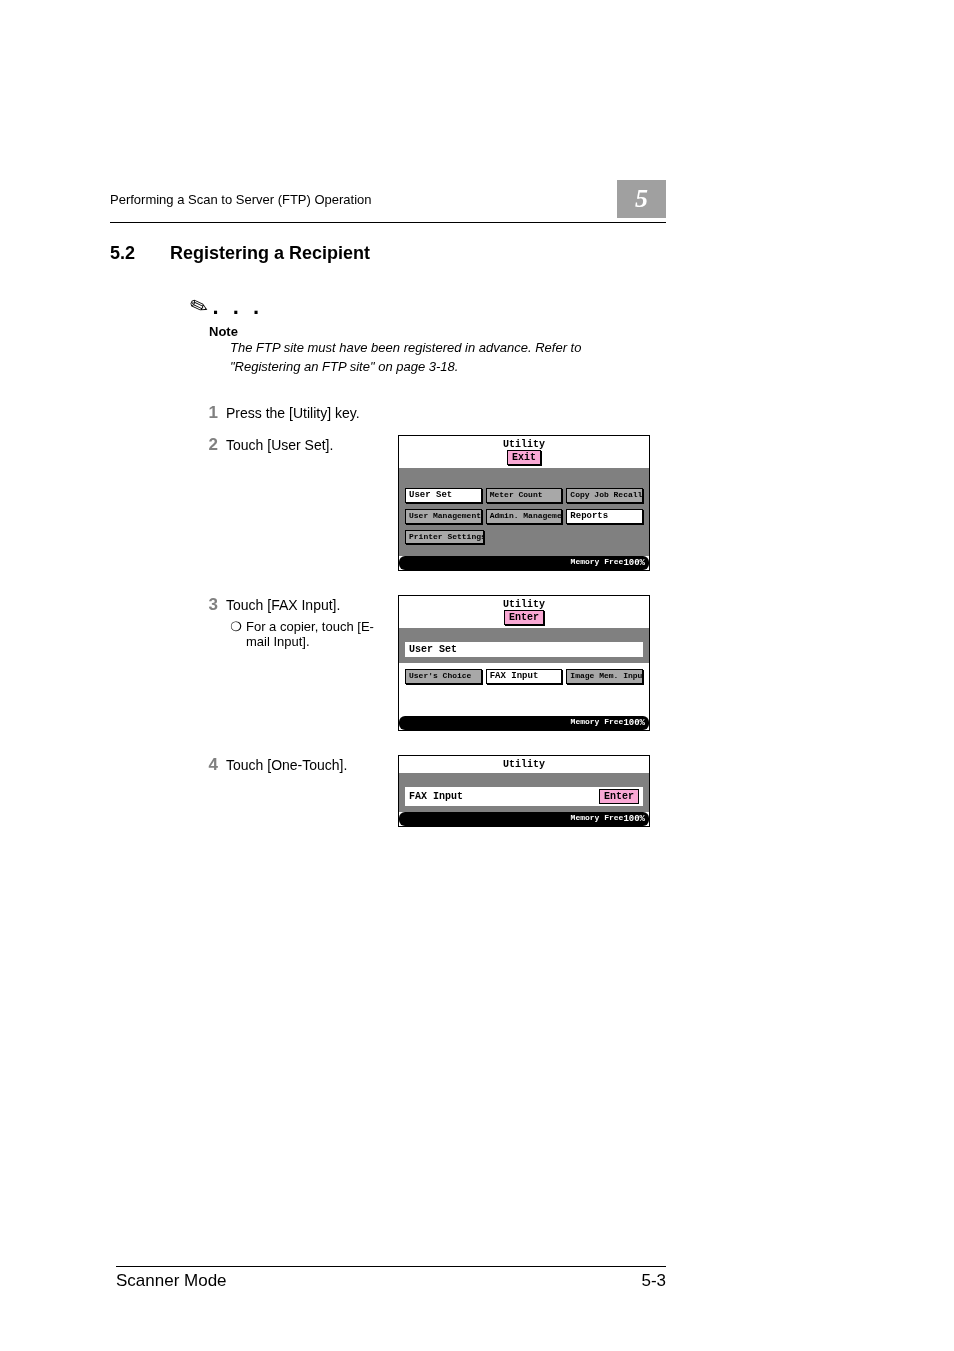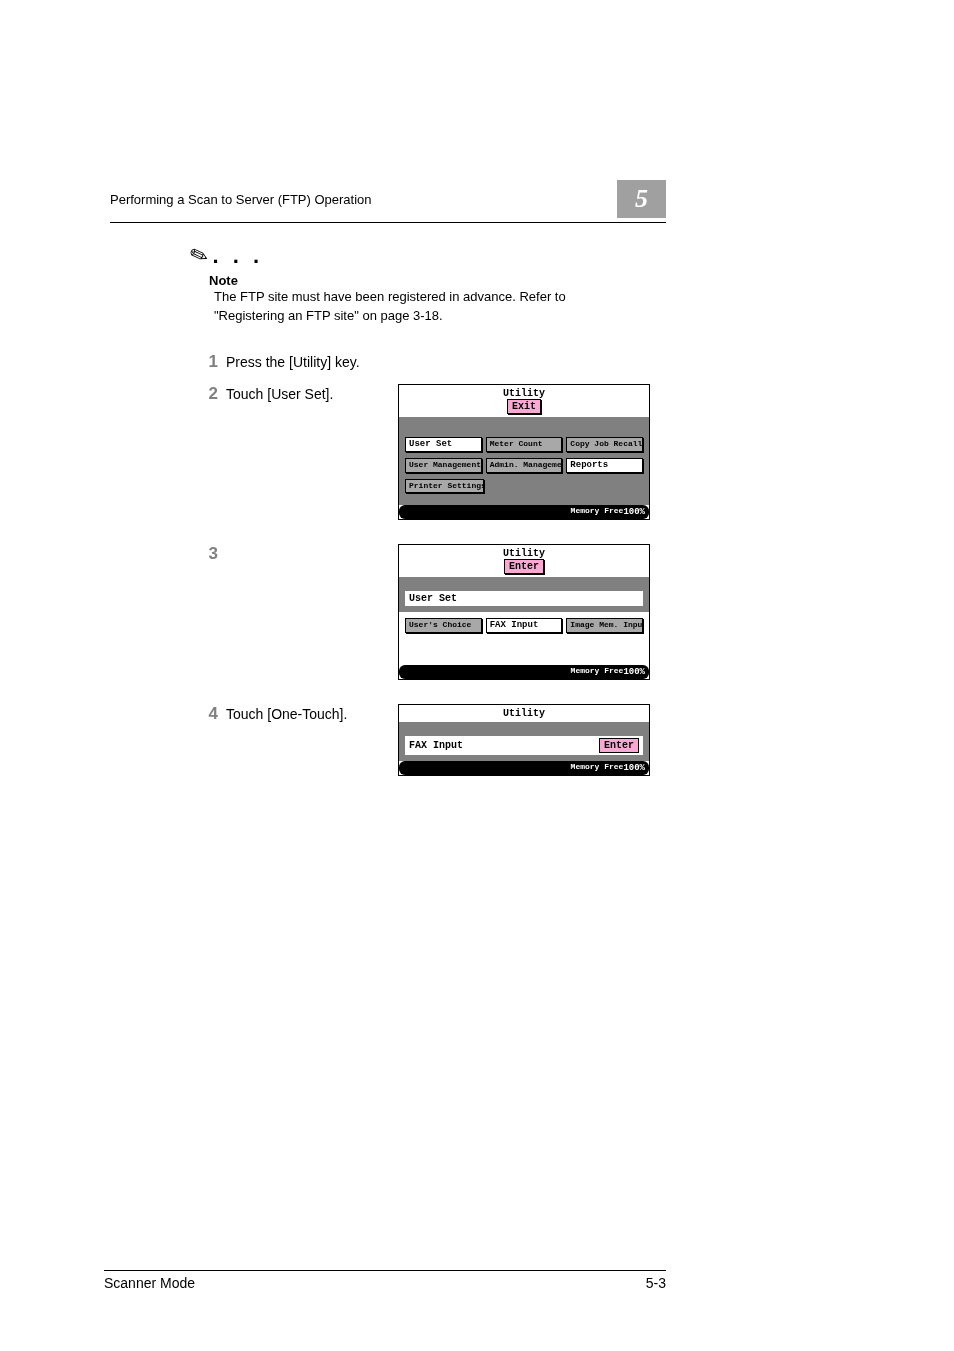--- a/index.html
+++ b/index.html
@@ -71,22 +71,23 @@
     font-size: 22px;
     font-weight: bold;
     letter-spacing: 4px;
   }
   .note-label {
     font-weight: bold;
     font-size: 13px;
     margin-left: 19px;
   }
   .note-body {
+    font-style: italic;
     font-size: 13px;
-    margin-left: 24px;
+    margin-left: 40px;
     line-height: 1.45;
     max-width: 400px;
   }
   .step-row {
     display: flex;
     align-items: flex-start;
     margin-bottom: 12px;
   }
   .step-num {
     color: #808080;
@@ -201,45 +202,48 @@
     border-radius: 6px;
   }
   .lcd-status span:first-child {
     display:inline-block;
     line-height:1;
     vertical-align: middle;
   }
   .footer {
     position: absolute;
     bottom: 60px;
-    left: 104px;
+    left: 116px;
     right: 110px;
     border-top: 1px solid #000;
     padding-top: 4px;
-    font-size: 14px;
+    font-size: 17px;
     display: flex;
     justify-content: space-between;
   }
   .two-line {
     display: inline-block;
     line-height: 0.95;
     font-size: 8px;
   }
 </style>
 </head>
 <body>
 
 <div class="page">
 
   <div class="running-head">
     <span class="running-head-text">Performing a Scan to Server (FTP) Operation</span>
     <span class="chapter-box">5</span>
   </div>
   <hr class="rule">
 
+  <div class="section-heading">
+    <span class="section-num">5.2</span><span>Registering a Recipient</span>
+  </div>
 
   <div class="content">
 
     <div class="note-block">
       <div class="note-icon-row">
         <span class="note-icon">✎</span>
         <span class="ellipsis">. . .</span>
       </div>
       <div class="note-label">Note</div>
       <div class="note-body">The FTP site must have been registered in advance. Refer to "Registering an FTP site" on page 3-18.</div>
@@ -282,20 +286,27 @@
         <div class="lcd-status">
           <span class="two-line">Memory Free</span><span>100%</span>
         </div>
       </div>
     </div>
 
     <div class="step-block">
       <div class="step-left">
         <div class="step-row">
           <div class="step-num">3</div>
+          <div class="step-text">
+            <span>Touch [FAX Input].</span>
+            <div class="substep">
+              <span class="substep-bullet">❍</span>
+              <span>For a copier, touch [E-mail Input].</span>
+            </div>
+          </div>
         </div>
       </div>
 
       <div class="lcd">
         <div class="lcd-top">
           <span>Utility</span>
           <span class="lcd-button-white">Enter</span>
         </div>
         <div class="lcd-solid" style="padding-bottom:2px;">
           <div style="height:8px"></div>

